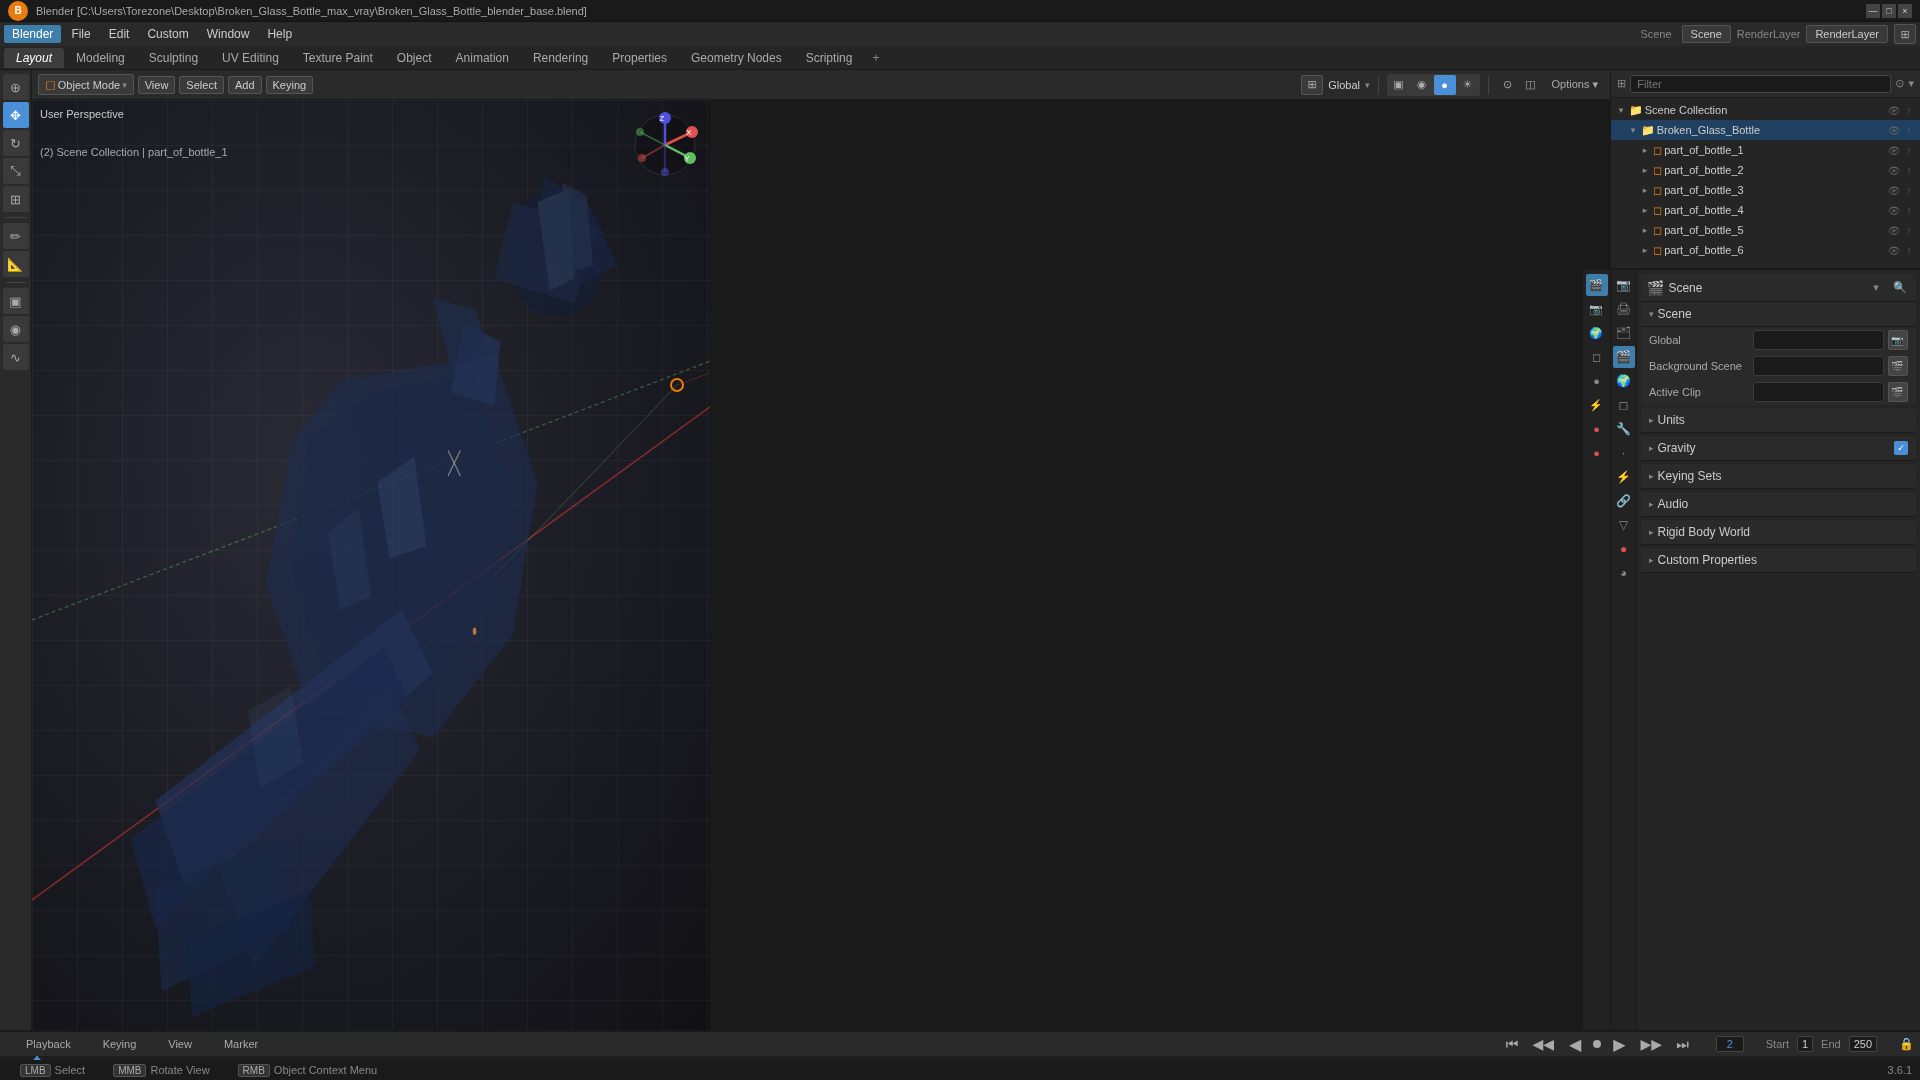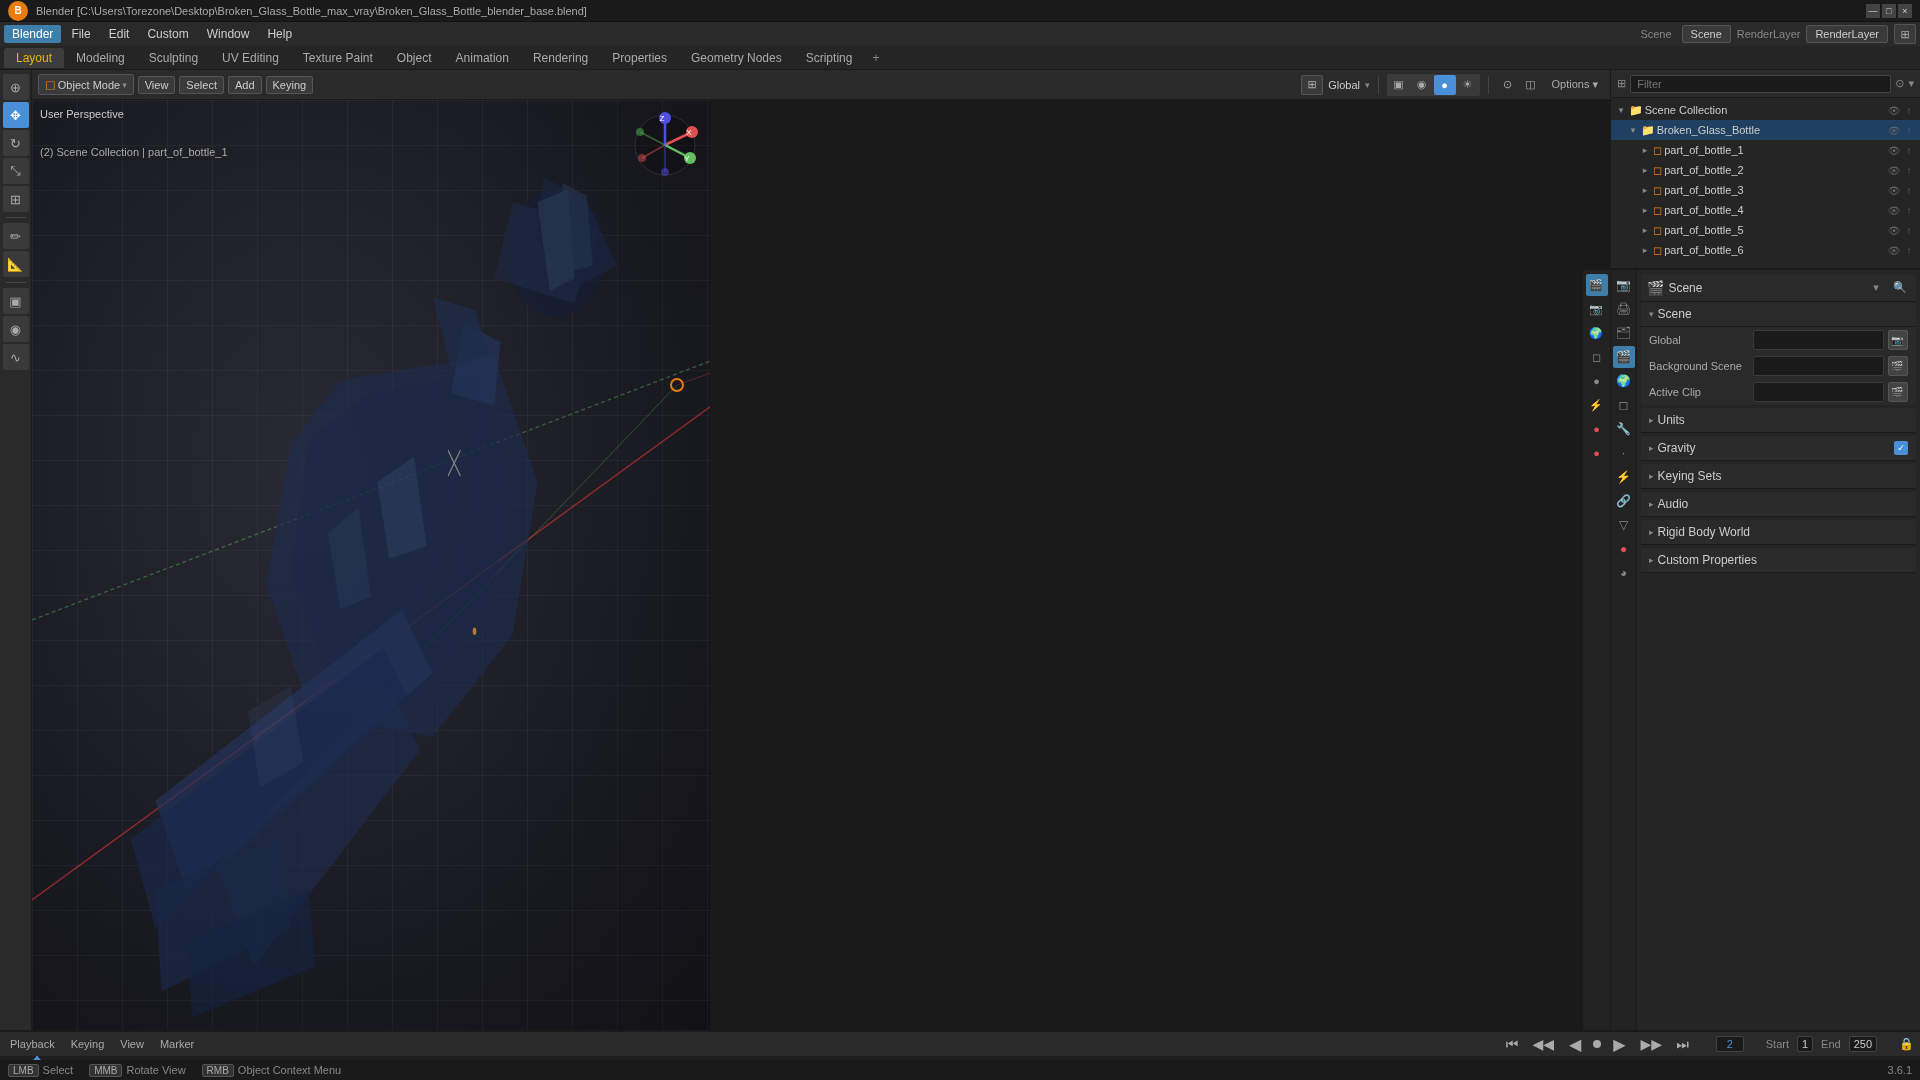--- a/index.html
+++ b/index.html
@@ -88,21 +88,22 @@
     }
     .workspace-tab {
       padding: 3px 12px;
       cursor: pointer;
       font-size: 12px;
       color: #aaa;
       border-radius: 3px 3px 0 0;
     }
     .workspace-tab.active {
       background: #3d3d3d;
-      color: #eab308;
+      color: #ffffff;
+      font-style: italic;
     }
     .ws-add { padding: 3px 8px; color: #888; cursor: pointer; }
 
     
     #left-toolbar {
       position: absolute;
       top: 70px; left: 0;
       width: 32px;
       bottom: 50px;
       background: #2a2a2a;
@@ -302,20 +303,21 @@
       display: flex;
       align-items: center;
       padding: 0 6px;
       gap: 8px;
     }
     .tl-control {
       font-size: 11px;
       color: #aaa;
       cursor: pointer;
       padding: 0 4px;
+      margin-left: 16px;
     }
     #timeline-track {
       height: 26px;
       background: #1e1e1e;
       position: relative;
       display: flex;
       align-items: center;
     }
     #timeline-numbers {
       display: flex;
@@ -408,21 +410,21 @@
       background: #1a1a1a;
       display: flex;
       align-items: center;
       padding: 0 8px;
       gap: 16px;
       font-size: 11px;
       color: #888;
       z-index: 200;
     }
     .status-item {
-      display: flex; align-items: center; gap: 4px;
+      display: flex; align-items: center; gap: 4px; margin-left: 12px;
     }
     .status-key {
       background: #333;
       border: 1px solid #555;
       border-radius: 2px;
       padding: 0 4px;
       font-size: 10px;
       color: #aaa;
     }
 

